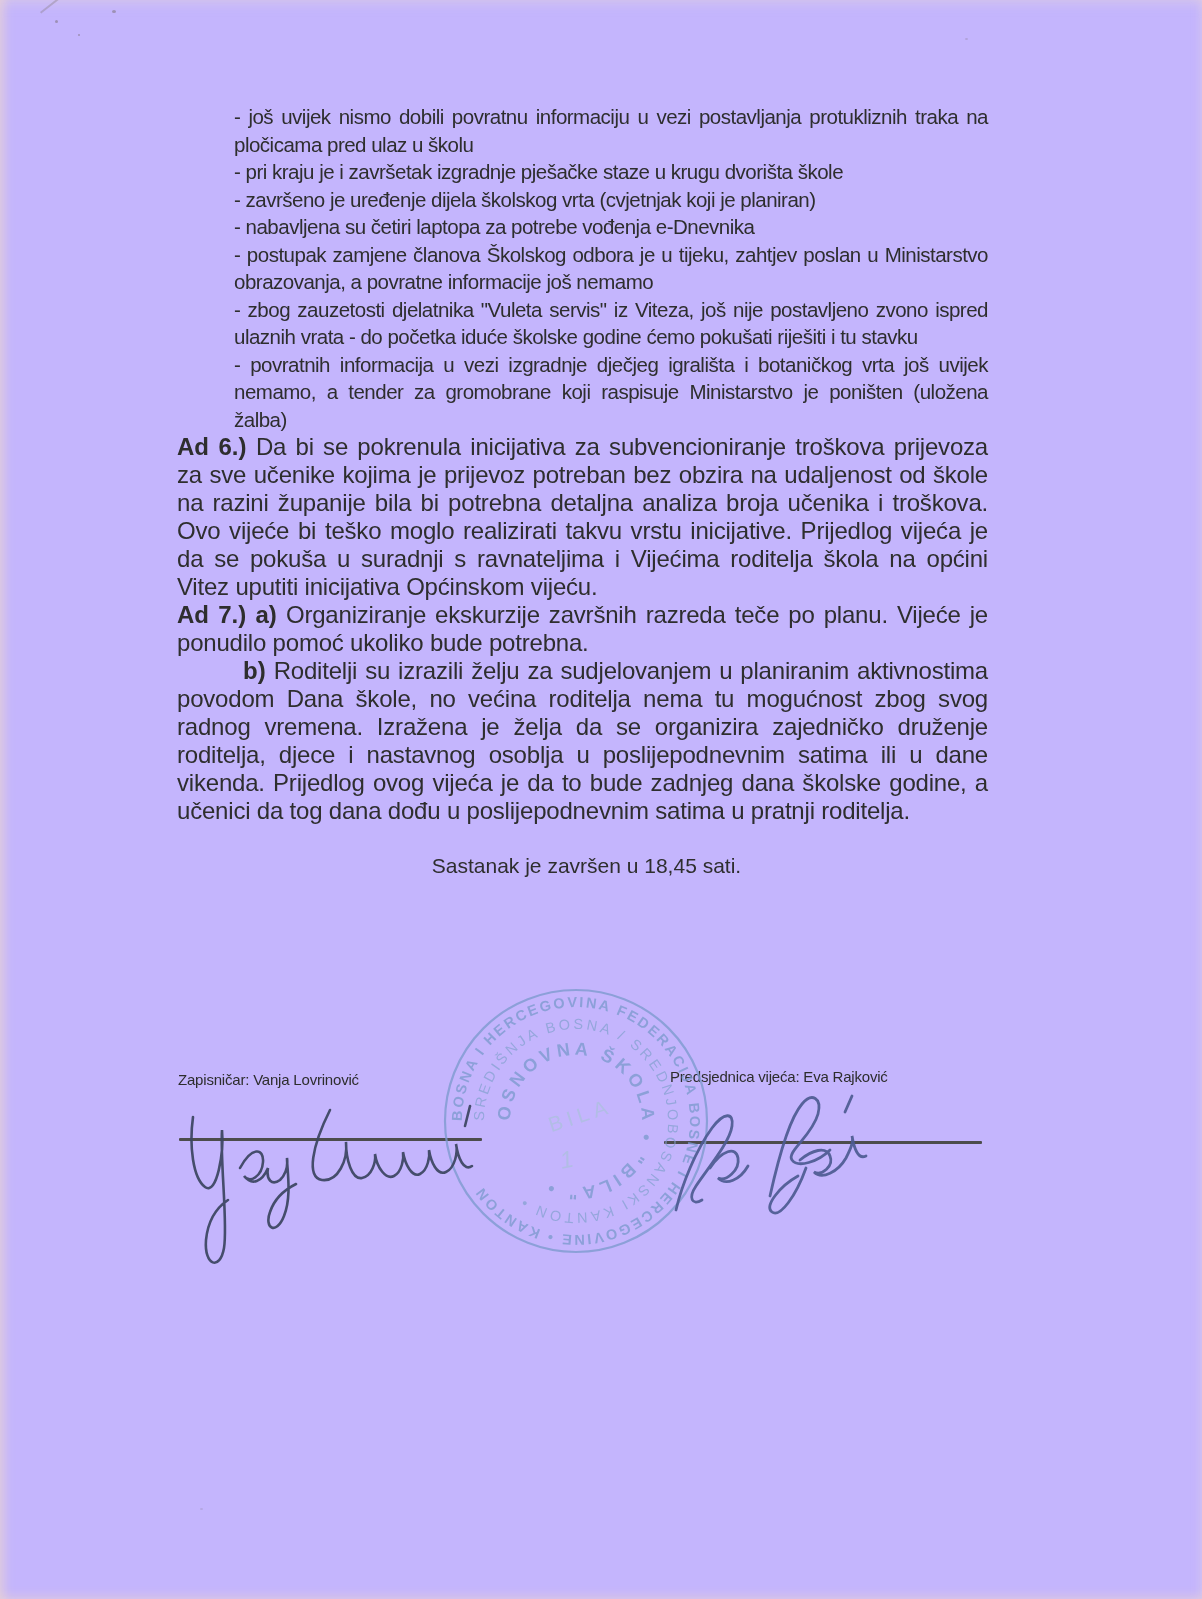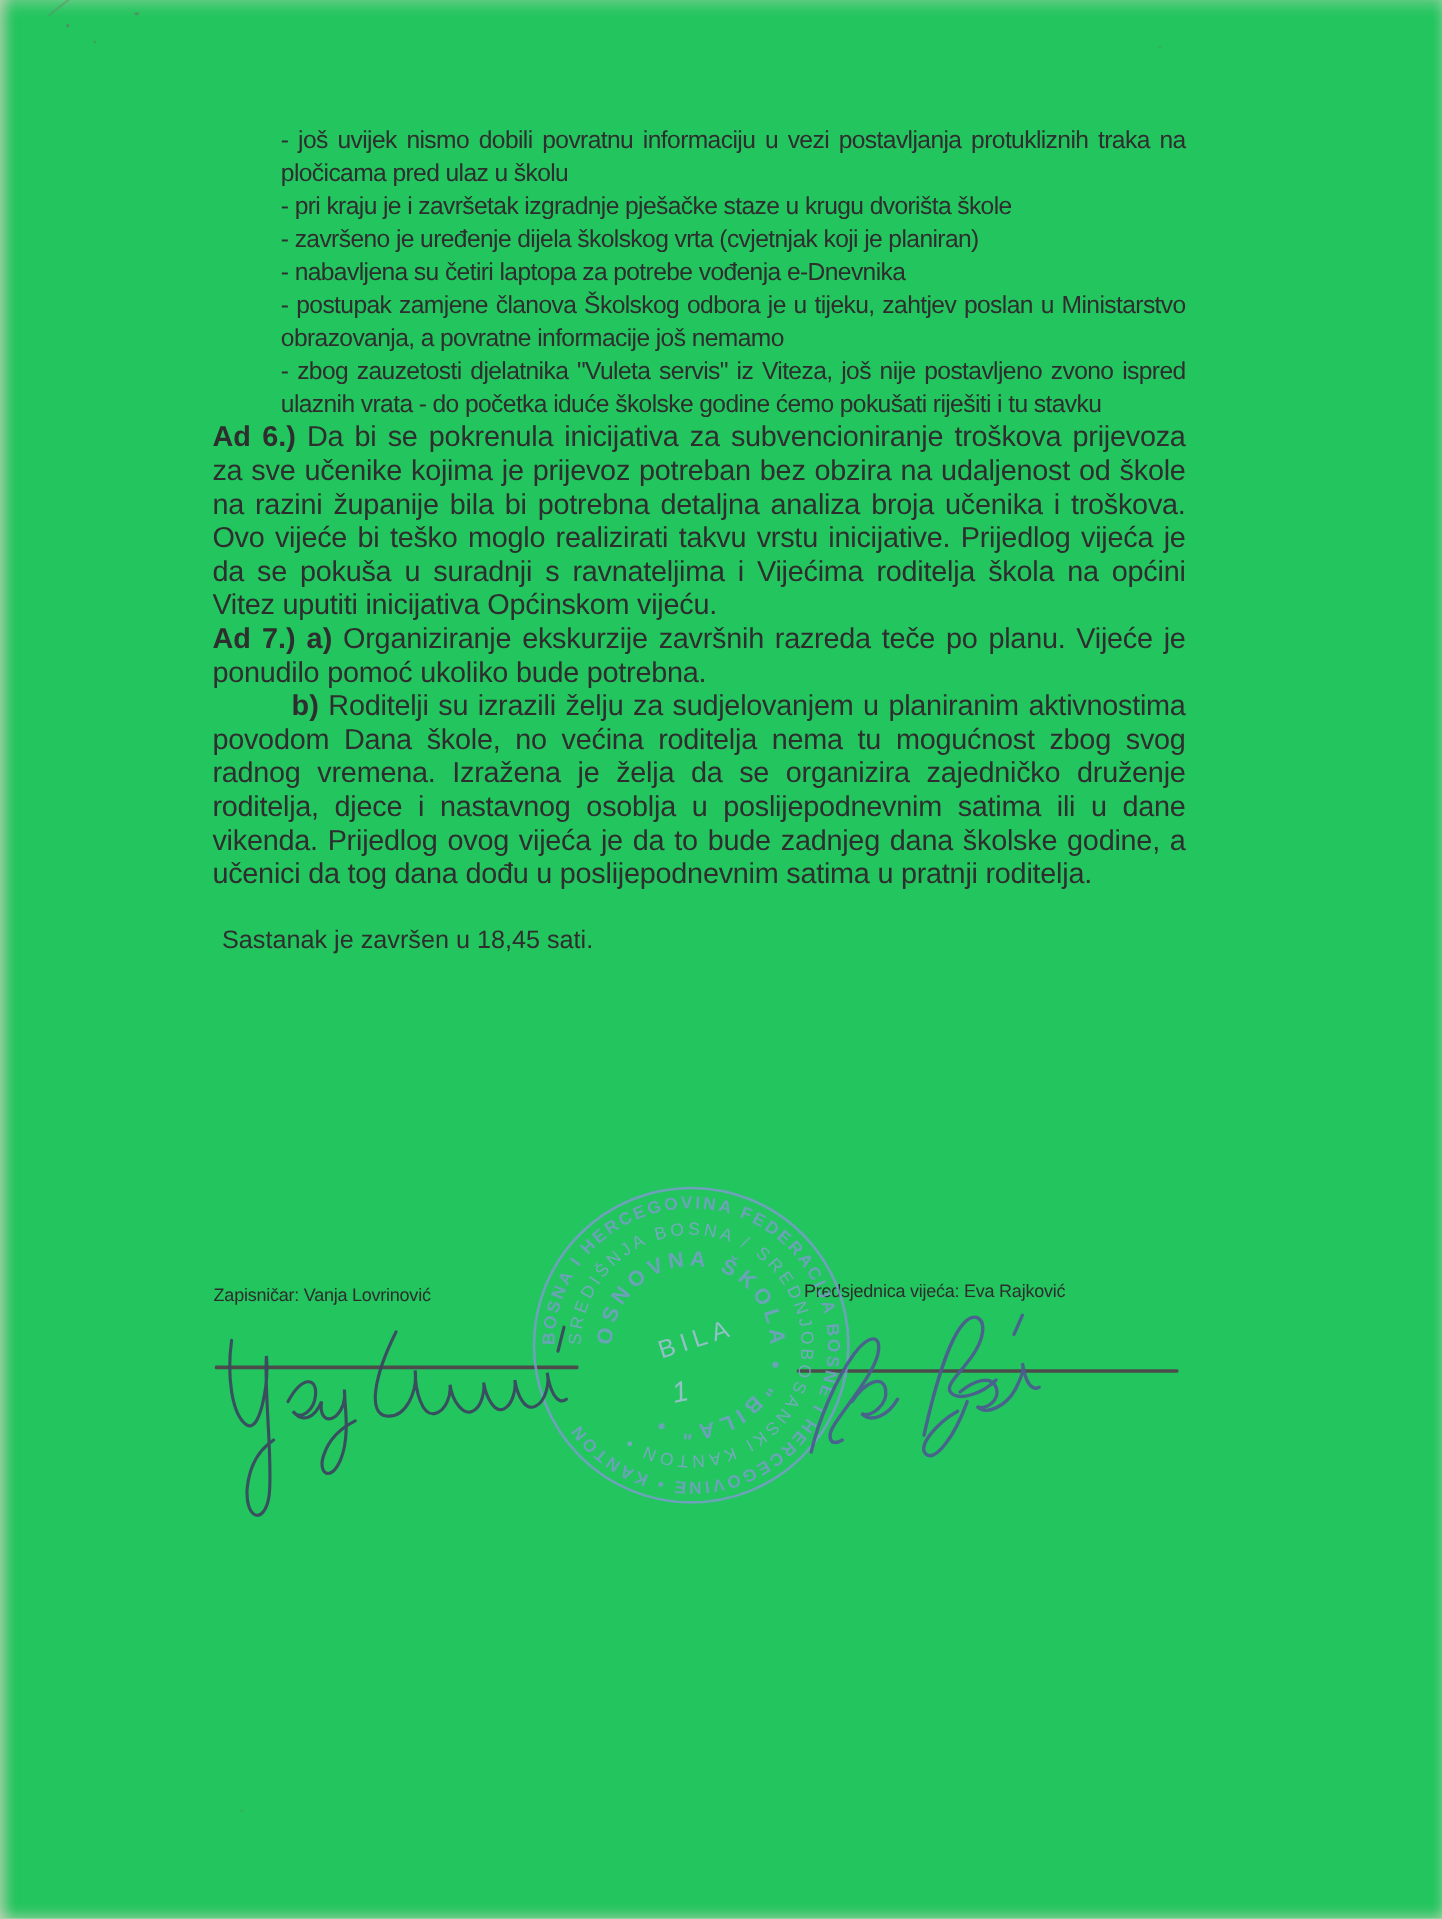--- a/index.html
+++ b/index.html
@@ -5,21 +5,21 @@
   html,body{margin:0;padding:0;}
   body{
     width:1202px;height:1599px;
     background:#fbf9f6;
     font-family:"Liberation Sans", sans-serif;
     position:relative;
     overflow:hidden;
   }
   .page{
     position:absolute;inset:0;
-    background:#22c55e;
+    background:#c4b5fd;
     box-shadow:
       inset 12px 0 10px -7px rgba(238,213,206,.6),
       inset 0 -12px 10px -8px rgba(238,216,208,.45),
       inset -8px 0 8px -6px rgba(240,224,214,.35),
       inset 0 14px 12px -10px rgba(238,222,214,.35);
   }
   .speck{position:absolute;background:rgba(110,100,95,.45);border-radius:50%;}
   .scratch{
     position:absolute;left:40px;top:12px;width:95px;height:1.5px;
     background:rgba(120,110,100,.30);
@@ -36,21 +36,21 @@
   .bullet{margin:0;text-align:justify;text-align-last:left;}
   .para{
     margin:0;font-size:24px;line-height:28px;letter-spacing:-0.2px;
     text-align:justify;text-align-last:left;
   }
   .para b{letter-spacing:0;}
   .para.first-indent{text-indent:66px;}
   .closing{
     margin:27px 0 0 0;padding-left:8px;
     font-size:21px;line-height:28px;letter-spacing:0;
-    text-align:left;
+    text-align:center;
   }
   .sig-label{
     position:absolute;font-size:15px;color:#2d2d2d;letter-spacing:-0.2px;
     white-space:nowrap;
   }
   .sig-label.left{left:178px;top:1071px;}
   .sig-label.right{left:670px;top:1068px;}
   .sig-line{position:absolute;height:3px;background:#4c4c4c;border-radius:1px;}
   .sig-line.left{left:179px;top:1138px;width:303px;}
   .sig-line.right{left:664px;top:1141px;width:318px;}
@@ -72,20 +72,21 @@
   <div class="speck" style="left:200px;top:1508px;width:3px;height:2px;opacity:.4;"></div>
 
   <div class="content">
     <div class="bullets">
       <p class="bullet">- još uvijek nismo dobili povratnu informaciju u vezi postavljanja protukliznih traka na pločicama pred ulaz u školu</p>
       <p class="bullet">- pri kraju je i završetak izgradnje pješačke staze u krugu dvorišta škole</p>
       <p class="bullet">- završeno je uređenje dijela školskog vrta (cvjetnjak koji je planiran)</p>
       <p class="bullet">- nabavljena su četiri laptopa za potrebe vođenja e-Dnevnika</p>
       <p class="bullet">- postupak zamjene članova Školskog odbora je u tijeku, zahtjev poslan u Ministarstvo obrazovanja, a povratne informacije još nemamo</p>
       <p class="bullet">- zbog zauzetosti djelatnika "Vuleta servis" iz Viteza, još nije postavljeno zvono ispred ulaznih vrata - do početka iduće školske godine ćemo pokušati riješiti i tu stavku</p>
+      <p class="bullet">- povratnih informacija u vezi izgradnje dječjeg igrališta i botaničkog vrta još uvijek nemamo, a tender za gromobrane koji raspisuje Ministarstvo je poništen (uložena žalba)</p>
     </div>
 
     <p class="para"><b>Ad 6.)</b> <span>Da bi se pokrenula inicijativa za subvencioniranje troškova prijevoza za sve učenike kojima je prijevoz potreban bez obzira na udaljenost od škole na razini županije bila bi potrebna detaljna analiza broja učenika i troškova. Ovo vijeće bi teško moglo realizirati takvu vrstu inicijative. Prijedlog vijeća je da se pokuša u suradnji s ravnateljima i Vijećima roditelja škola na općini Vitez uputiti inicijativa Općinskom vijeću.</span></p>
 
     <p class="para"><b>Ad 7.) a)</b> <span>Organiziranje ekskurzije završnih razreda teče po planu. Vijeće je ponudilo pomoć ukoliko bude potrebna.</span></p>
 
     <p class="para first-indent"><b>b)</b> <span>Roditelji su izrazili želju za sudjelovanjem u planiranim aktivnostima povodom Dana škole, no većina roditelja nema tu mogućnost zbog svog radnog vremena. Izražena je želja da se organizira zajedničko druženje roditelja, djece i nastavnog osoblja u poslijepodnevnim satima ili u dane vikenda. Prijedlog ovog vijeća je da to bude zadnjeg dana školske godine, a učenici da tog dana dođu u poslijepodnevnim satima u pratnji roditelja.</span></p>
 
     <p class="closing">Sastanak je završen u 18,45 sati.</p>
   </div>

